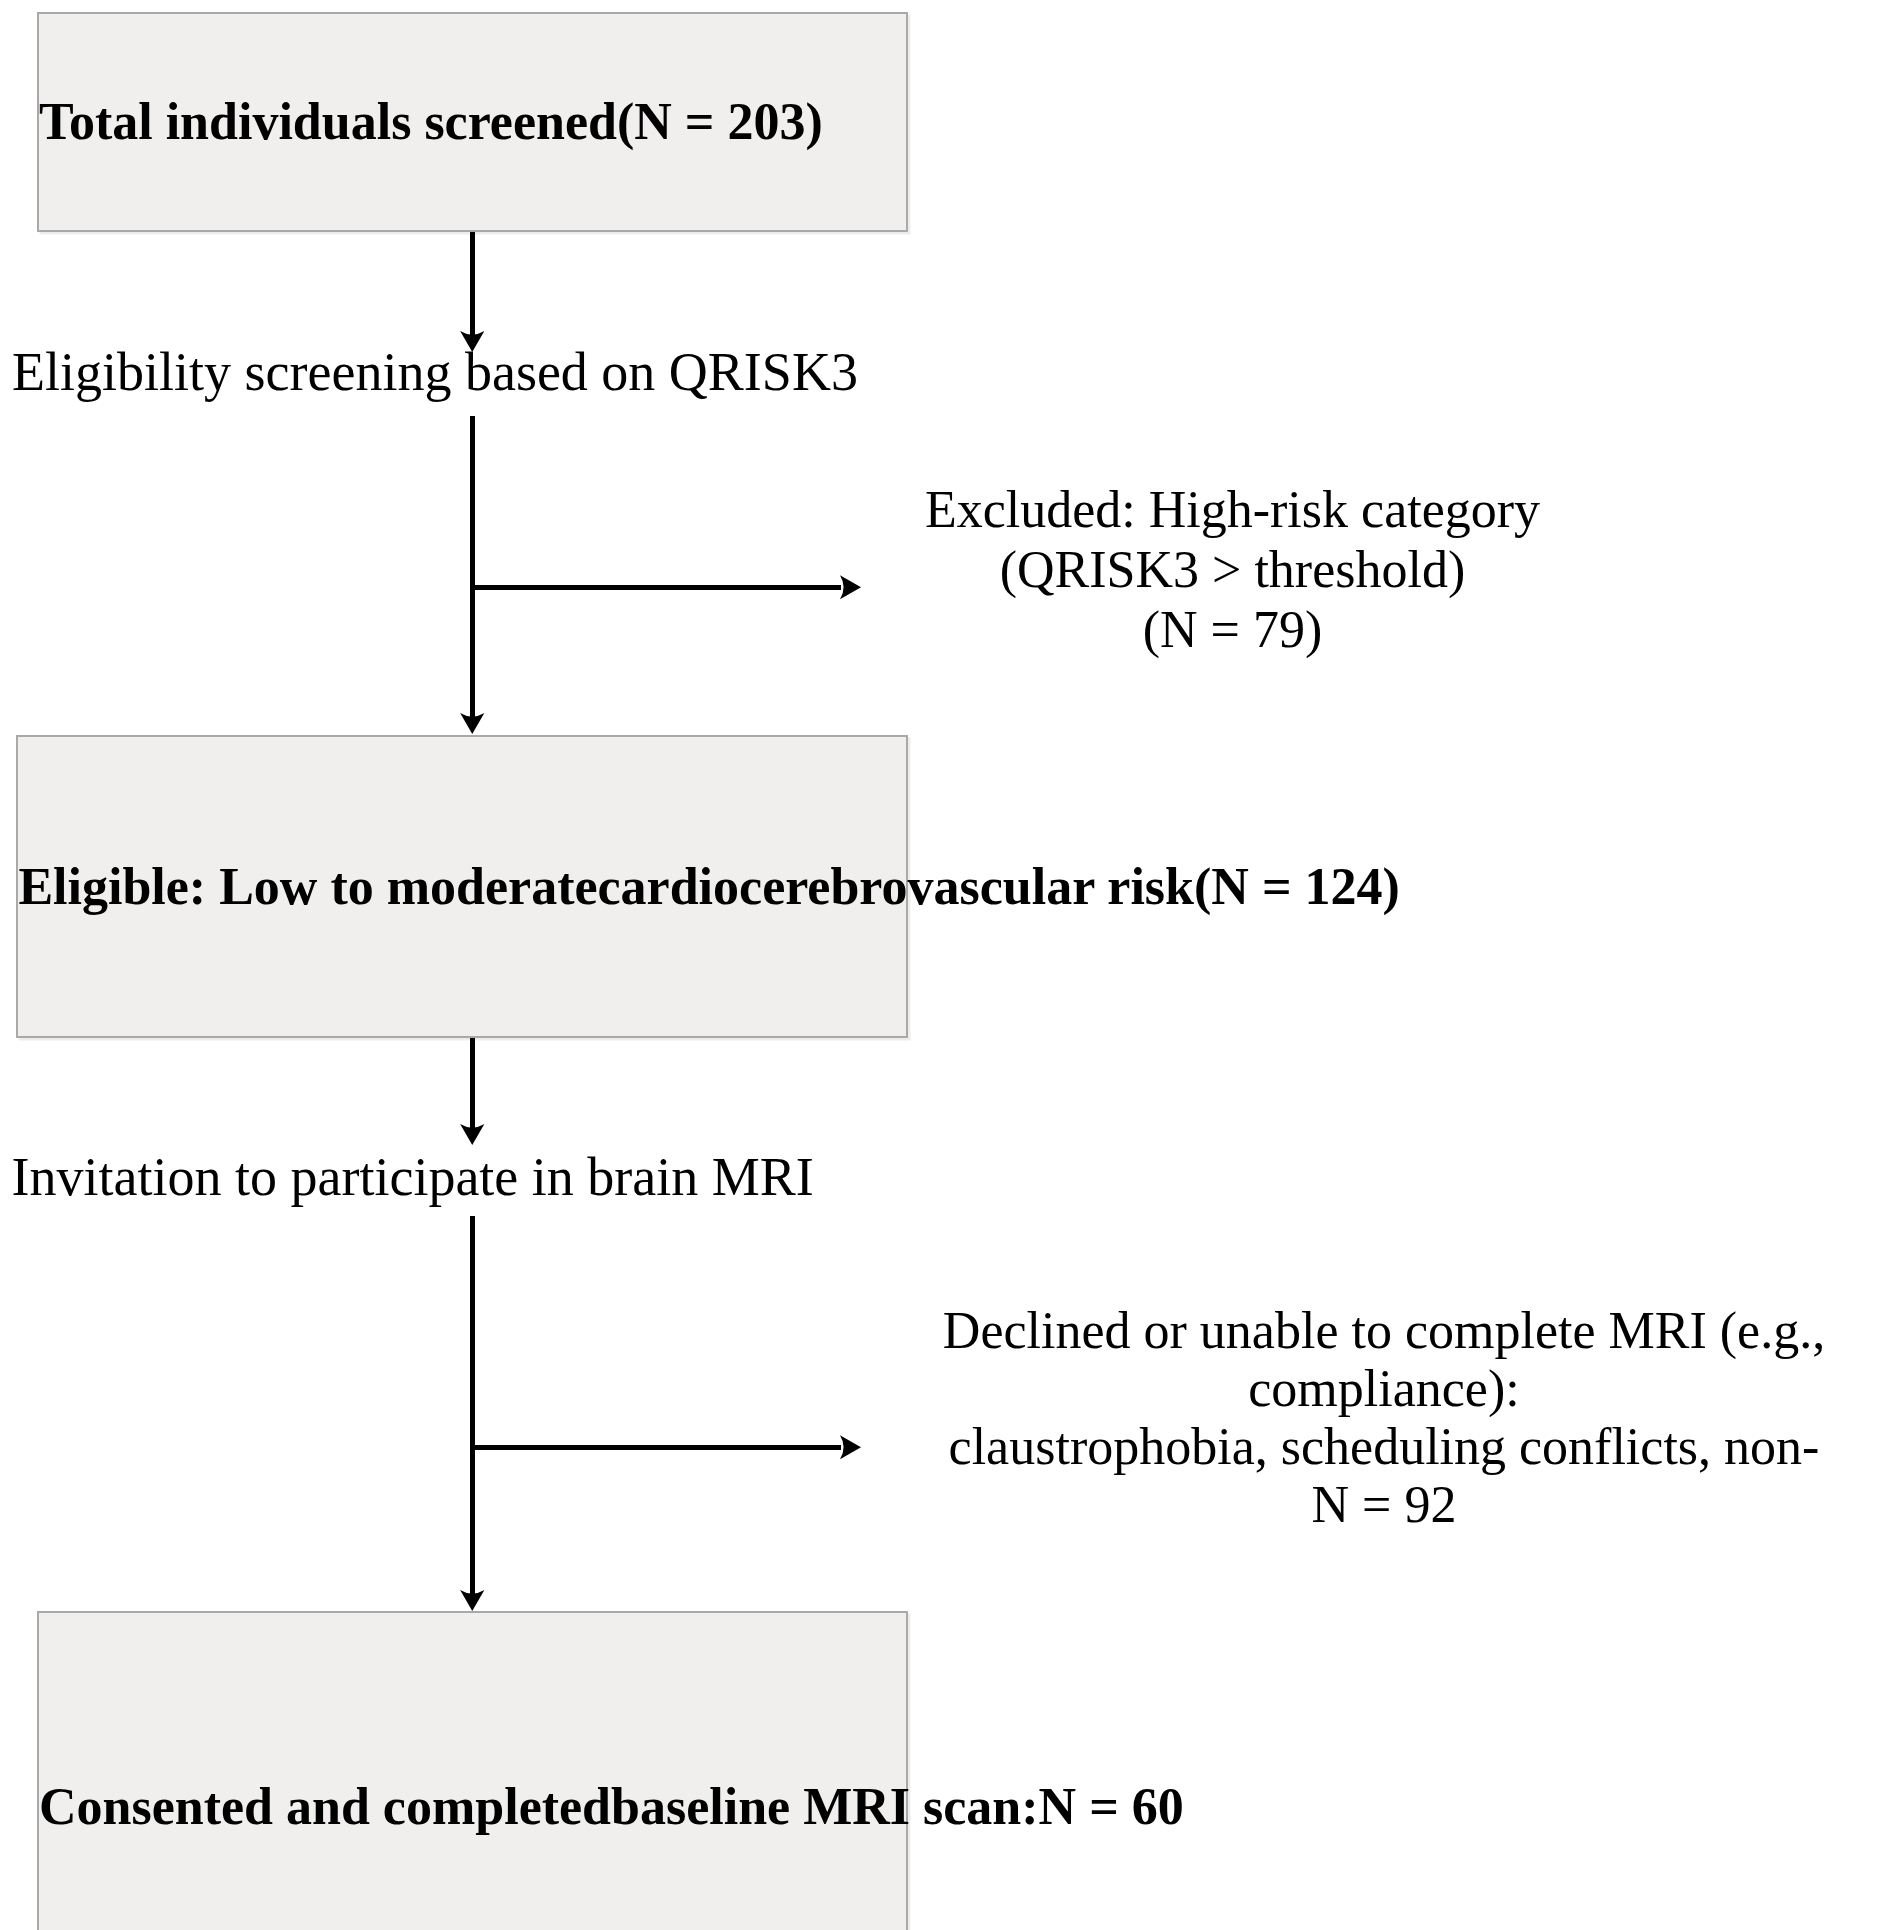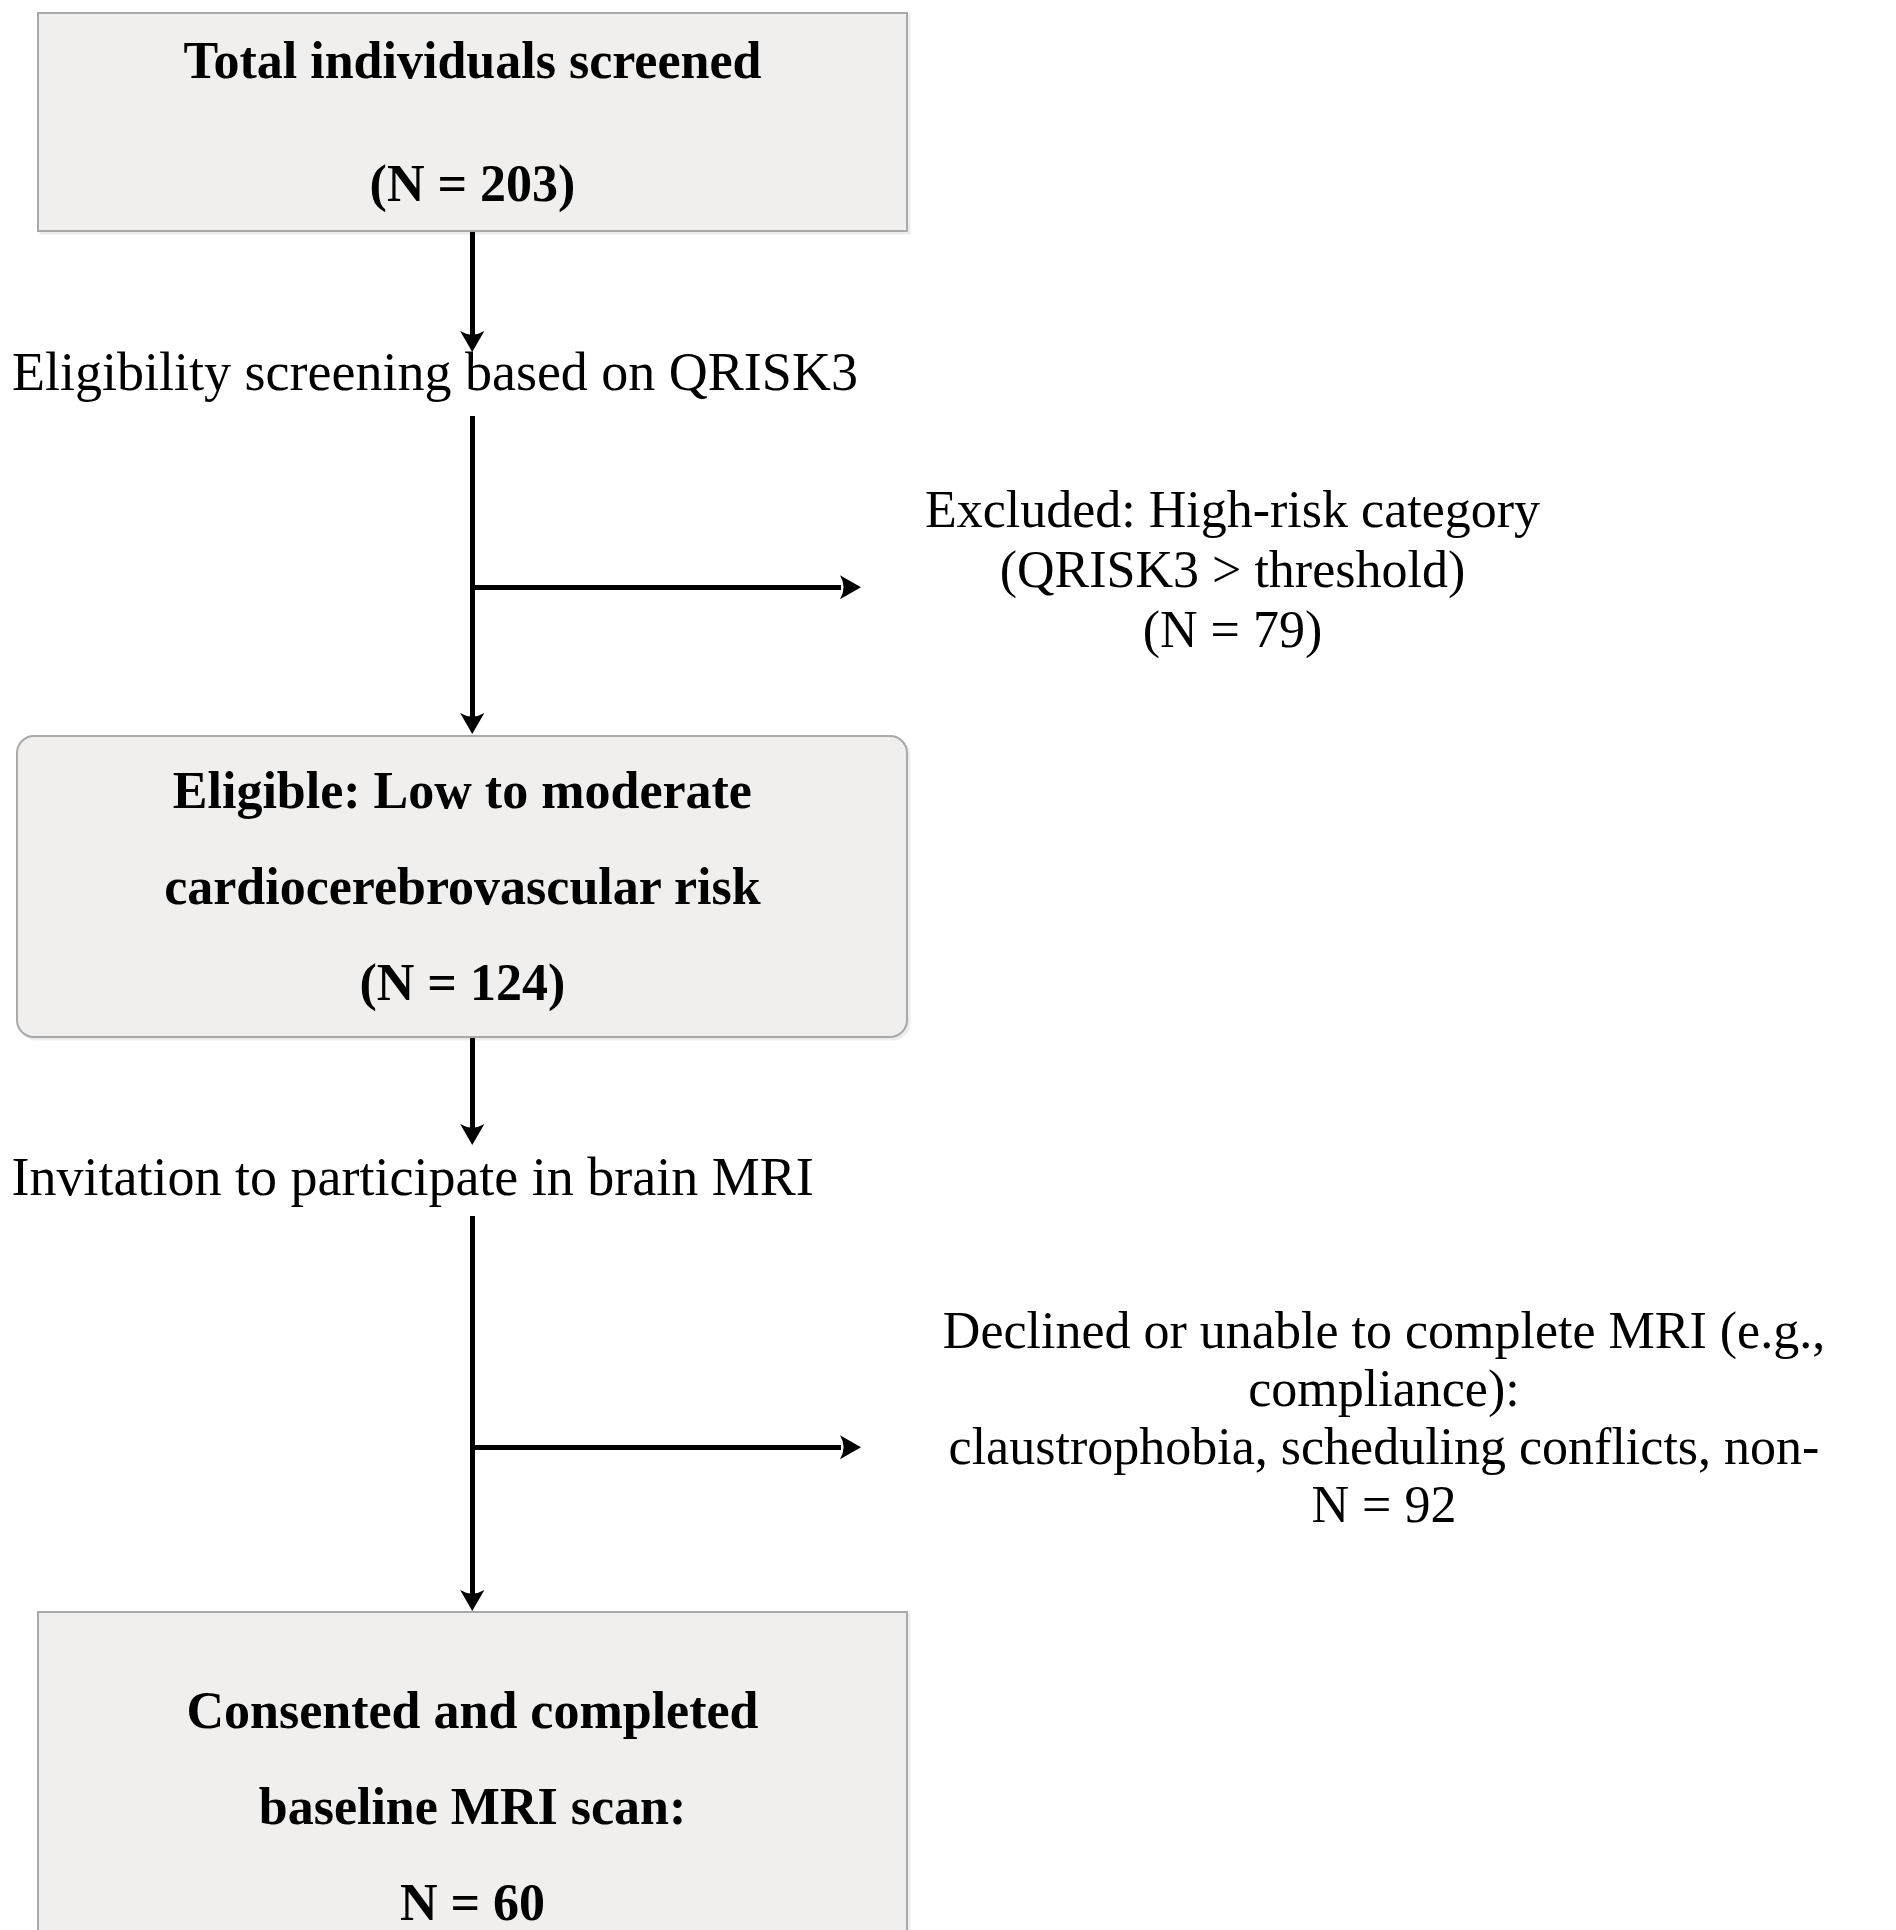--- a/index.html
+++ b/index.html
@@ -14,29 +14,28 @@
     font-family:"Liberation Serif","DejaVu Serif",serif;
     color:var(--text);
   }
   .canvas{position:absolute;left:0;top:0;width:1897px;height:1930px;overflow:hidden;}
 
   .flowbox{
     position:absolute;box-sizing:border-box;
     background:var(--box-fill);
     border:2.5px solid var(--box-border);
     box-shadow:2.5px 2.5px 0 rgba(0,0,0,0.07);
-    display:flex;flex-direction:column;justify-content:center;align-items:center;
+    display:flex;flex-direction:row;align-items:center;
     text-align:center;
-    gap:40px;
   }
   .flowbox .line{font-size:52px;line-height:56px;white-space:nowrap;font-weight:bold;}
   .flowbox .bold{font-weight:bold;}
   #box-total{left:37px;top:11.5px;width:871px;height:220px;}
   #box-total .line{line-height:83px;}
-  #box-eligible{left:16.4px;top:735px;width:892px;height:303px;border-radius:18px;}
+  #box-eligible{left:16.4px;top:735px;width:892px;height:303px;}
   #box-consented{left:37px;top:1611px;width:871px;height:391px;}
 
   .stage-label{
     position:absolute;font-size:54px;line-height:59px;white-space:nowrap;
   }
   #label-eligibility{left:12px;top:343px;text-align:center;}
   #label-invitation{left:11.5px;top:1148px;}
 
   .annotation{
     position:absolute;text-align:center;font-size:52px;

